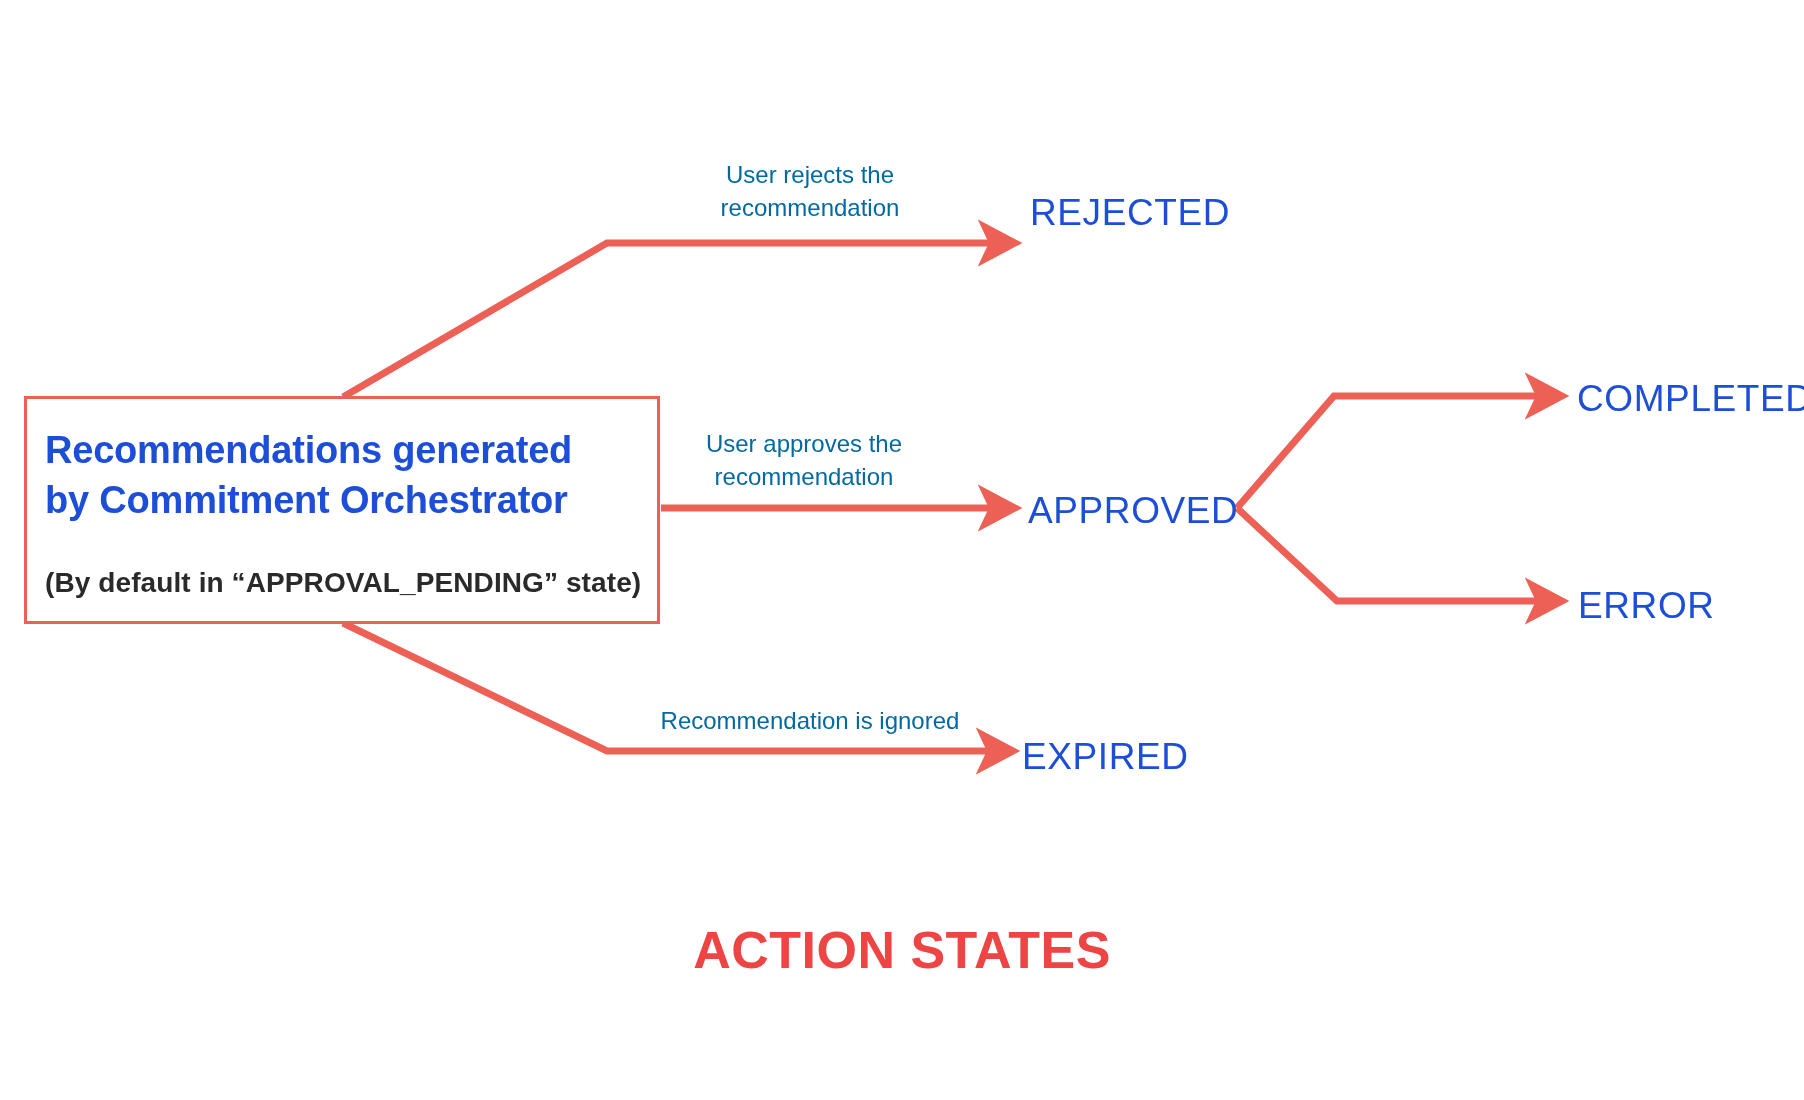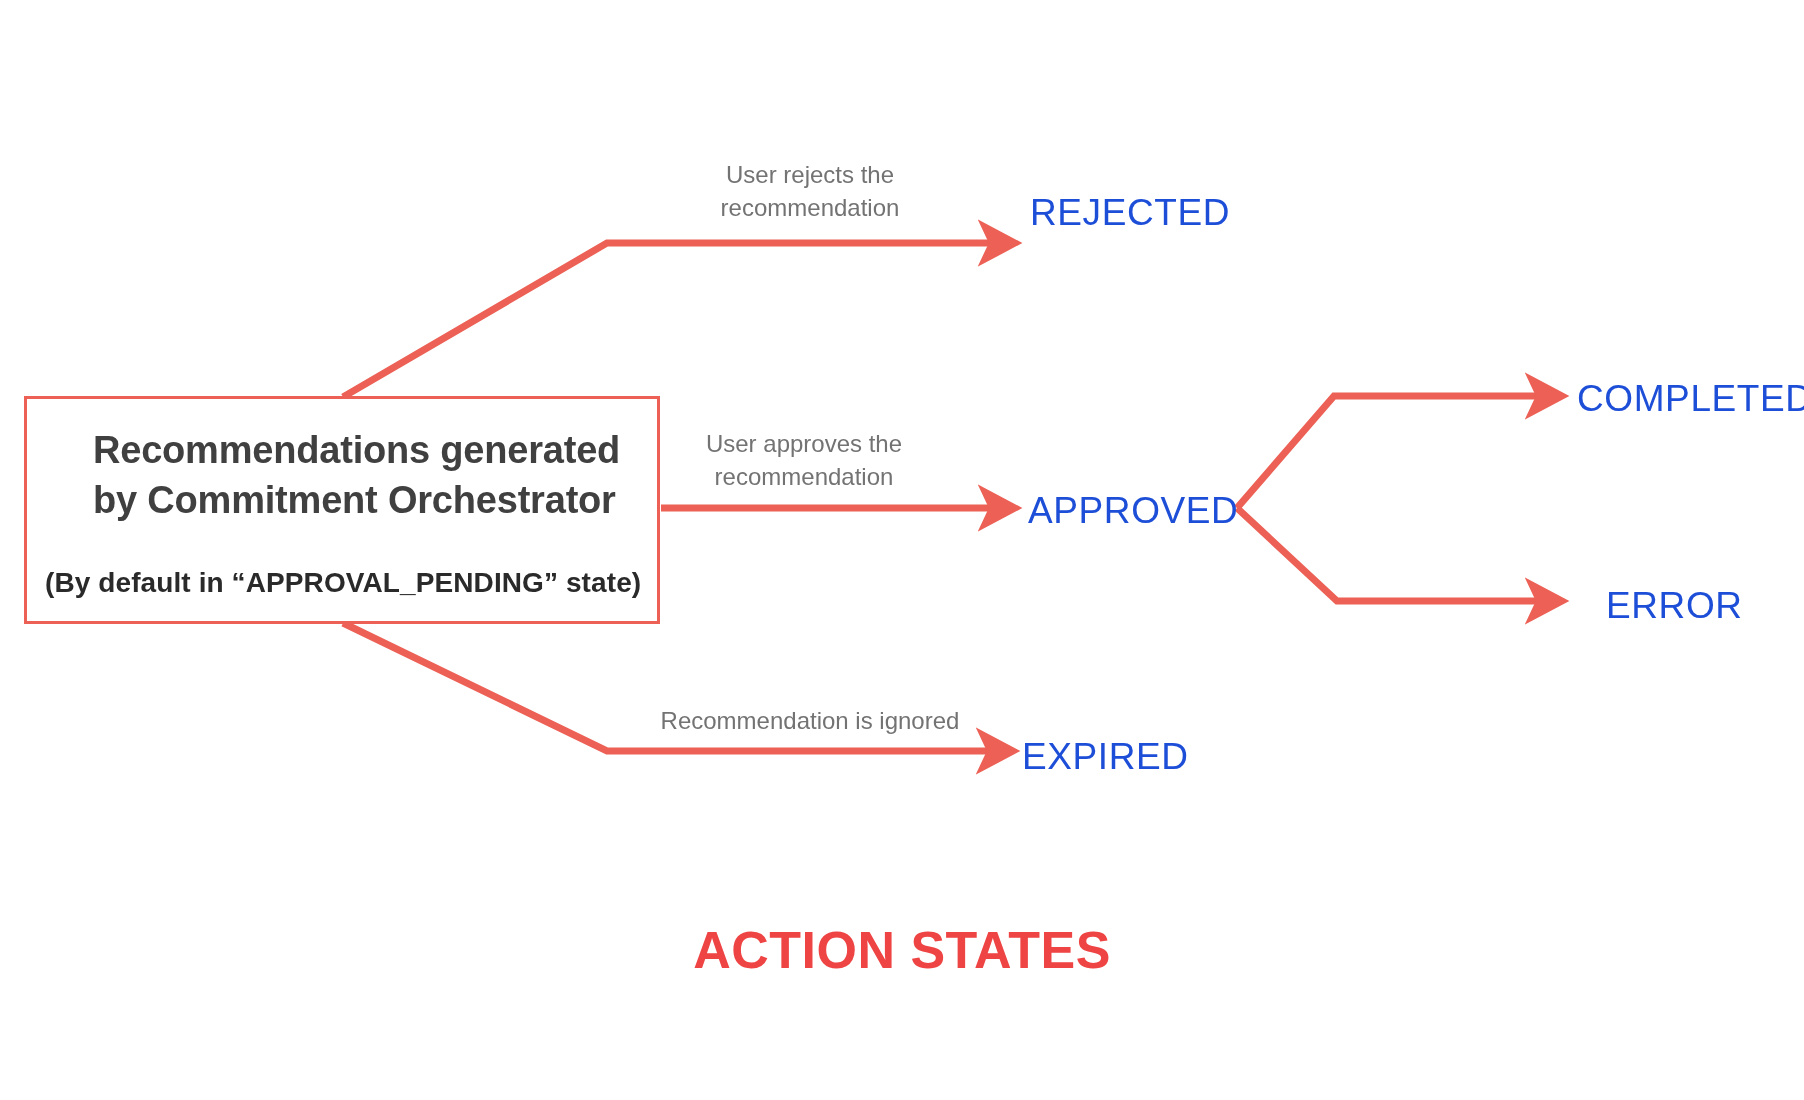--- a/index.html
+++ b/index.html
@@ -36,25 +36,24 @@
     width: 636px;
     height: 228px;
     box-sizing: border-box;
     border: 3px solid #EC6055;
     background: #ffffff;
     padding: 26px 18px 0 18px;
   }
   .source-title {
     font-size: 38px;
     font-weight: bold;
-    color: #404040;
+    color: #1d4ed8;
     line-height: 1.32;
     letter-spacing: -0.2px;
     white-space: pre-line;
-    margin-left: 48px;
   }
   .source-sub {
     position: absolute;
     left: 18px;
     bottom: 22px;
     font-size: 28px;
     font-weight: 700;
     color: #2a2a2a;
     letter-spacing: 0.1px;
     margin-top: 25px;
@@ -65,28 +64,28 @@
     position: absolute;
     font-size: 37px;
     font-weight: 400;
     color: #1d4ed8;
     letter-spacing: 0.6px;
     white-space: nowrap;
   }
   .state-rejected  { left: 1030px; top: 192px; }
   .state-approved  { left: 1028px; top: 490px; }
   .state-completed { left: 1577px; top: 378px; }
-  .state-error     { left: 1578px; top: 585px; margin-left: 28px; }
+  .state-error     { left: 1578px; top: 585px; }
   .state-expired   { left: 1022px; top: 736px; text-align: right; }
 
   
   .caption {
     position: absolute;
     text-align: center;
-    color: #737373;
+    color: #0369a1;
     font-weight: 400;
     line-height: 1.38;
     white-space: pre-line;
   }
   .cap-lg { font-size: 24px; }
   .cap-sm { font-size: 20px; }
 
   .cap-rejected  { left: 640px;  top: 158px; width: 340px; }
   .cap-approved  { left: 634px;  top: 427px; width: 340px; }
   .cap-expired   { left: 580px;  top: 704px; width: 460px; }

